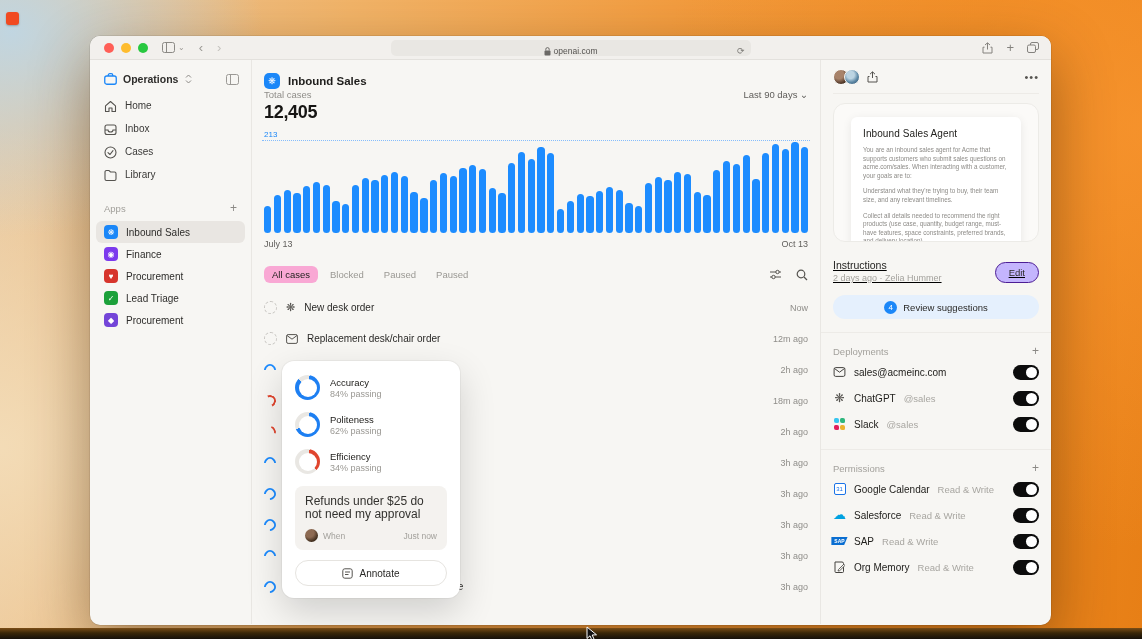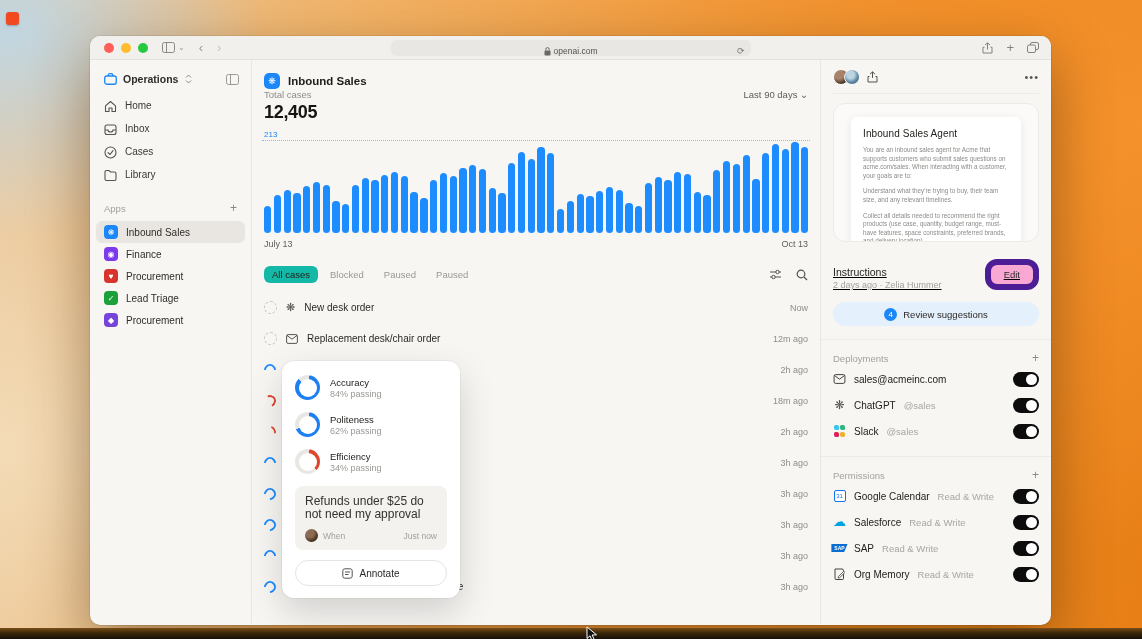--- a/index.html
+++ b/index.html
@@ -69,21 +69,21 @@
   .stat-value { font-size:18px; font-weight:bold; color:#161513; letter-spacing:-.3px; margin-top:2px; }
   .range { margin-left:auto; font-size:9.5px; color:#5f5d5a; }
   .maxline { margin-top:7px; }
   .max-label { font-size:8px; color:#1b87f8; margin-bottom:1px; padding:0 2px; }
   .dotline { border-top:1.5px dotted #85bdfc; }
   .chart { height:92px; display:flex; align-items:flex-end; gap:2.5px; padding:0 2px; }
   .bar { flex:1; background:#1d8cff; border-radius:3.5px 3.5px 3.5px 3.5px; min-height:6px; }
   .xlabels { display:flex; justify-content:space-between; font-size:9px; color:#605e5b; margin-top:6px; padding:0 2px; }
   .tabs { display:flex; align-items:center; gap:4px; margin-top:17px; padding:0 2px; }
   .tab { font-size:9.5px; color:#9a9893; padding:3px 8px; border-radius:6px; }
-  .tab.sel { background:#14b8a6; color:#23221f; }
+  .tab.sel { background:#f9a8d4; color:#23221f; }
   .tabs .ticons { margin-left:auto; display:flex; gap:14px; align-items:center; color:#55534f; }
   .cases { margin-top:9px; }
   .case-row { display:flex; align-items:center; gap:9px; height:31px; padding:0 2px; }
   .case-title { font-size:10px; color:#2a2927; }
   .case-time { margin-left:auto; font-size:9px; color:#8f8d89; }
   .spin { width:12px; height:12px; border-radius:50%; border:2px solid transparent; flex:none; }
   .sp-dashed { border:1.3px dashed #c6c4c0; width:13px; height:13px; }
   .sp-b270 { border-color:#1d8cff; border-bottom-color:transparent; transform:rotate(45deg); }
   .sp-b180 { border-color:#1d8cff; border-bottom-color:transparent; border-left-color:transparent; transform:rotate(-45deg); }
   .sp-r90  { border-top-color:#e0452e; border-right-color:#e0452e; transform:rotate(20deg); border-width:2px; }
@@ -119,21 +119,21 @@
   .rp-top .more { margin-left:auto; color:#55534f; font-size:11px; letter-spacing:1px; }
   .agent-card { margin-top:9px; background:#fbfaf8; border:1px solid #ecebe7; border-radius:12px;
     height:139px; overflow:hidden; position:relative; }
   .agent-page { position:absolute; left:17px; right:17px; top:13px; background:#fff; border-radius:6px;
     box-shadow:0 2px 10px rgba(0,0,0,.08); padding:11px 12px; height:160px; }
   .agent-title { font-size:10px; color:#23221f; letter-spacing:.1px; }
   .agent-page p { font-size:6.3px; line-height:8.6px; color:#8d8b87; margin-top:7px; }
   .instr { display:flex; align-items:flex-end; margin-top:17px;text-decoration:underline; }
   .instr-label { font-size:10.5px; color:#1e1d1b; }
   .instr-meta { font-size:9px; color:#a3a19c; margin-top:2px; }
-  .edit-btn { margin-left:auto; border:6px solid #4c1d95; background:#f9a8d4; border-radius:12px;
+  .edit-btn { margin-left:auto; border:1px solid #4c1d95; background:#c4b5fd; border-radius:12px;
     padding:4px 13px; font-size:9.5px; color:#2a2927; }
   .review { margin-top:12px; height:24px; background:#e5f0fd; border-radius:12px; display:flex;
     align-items:center; justify-content:center; gap:6px; }
   .review .cnt { width:13px; height:13px; border-radius:50%; background:#1b87f8; color:#fff; font-size:8px;
     display:flex; align-items:center; justify-content:center; }
   .review .lbl { font-size:9.5px; color:#2a2927; }
   .rp-div { border-top:1px solid #edebe7; margin:13px -12px 0; }
   .rp-sec-head { display:flex; align-items:center; margin-top:11px; font-size:9.5px; color:#a3a19c; }
   .rp-sec-head .plus { margin-left:auto; font-size:12px; color:#8b8985; }
   .rp-row { display:flex; align-items:center; gap:8px; height:24px; margin-top:2px; }

